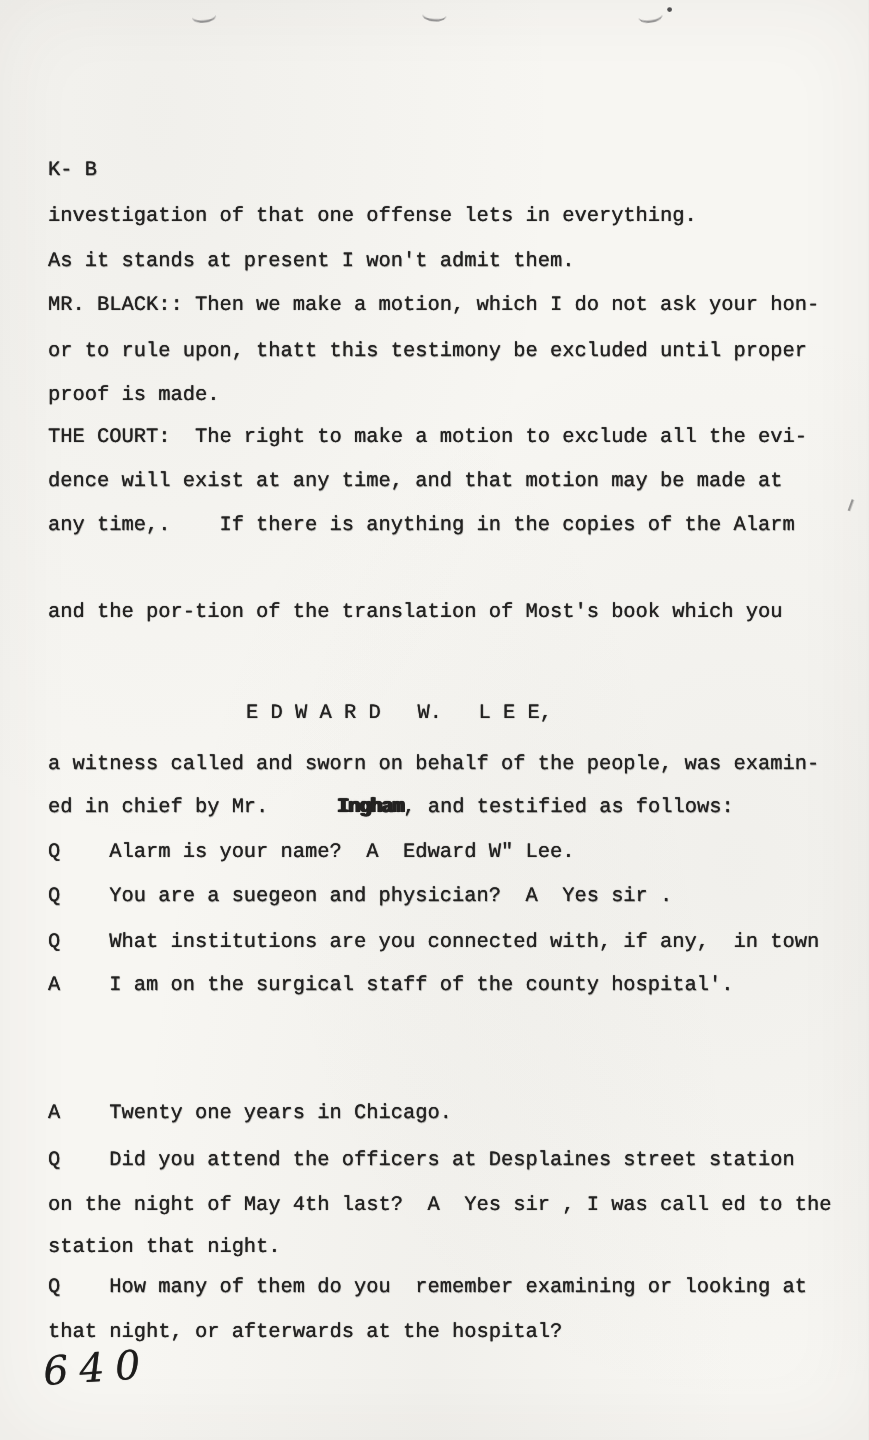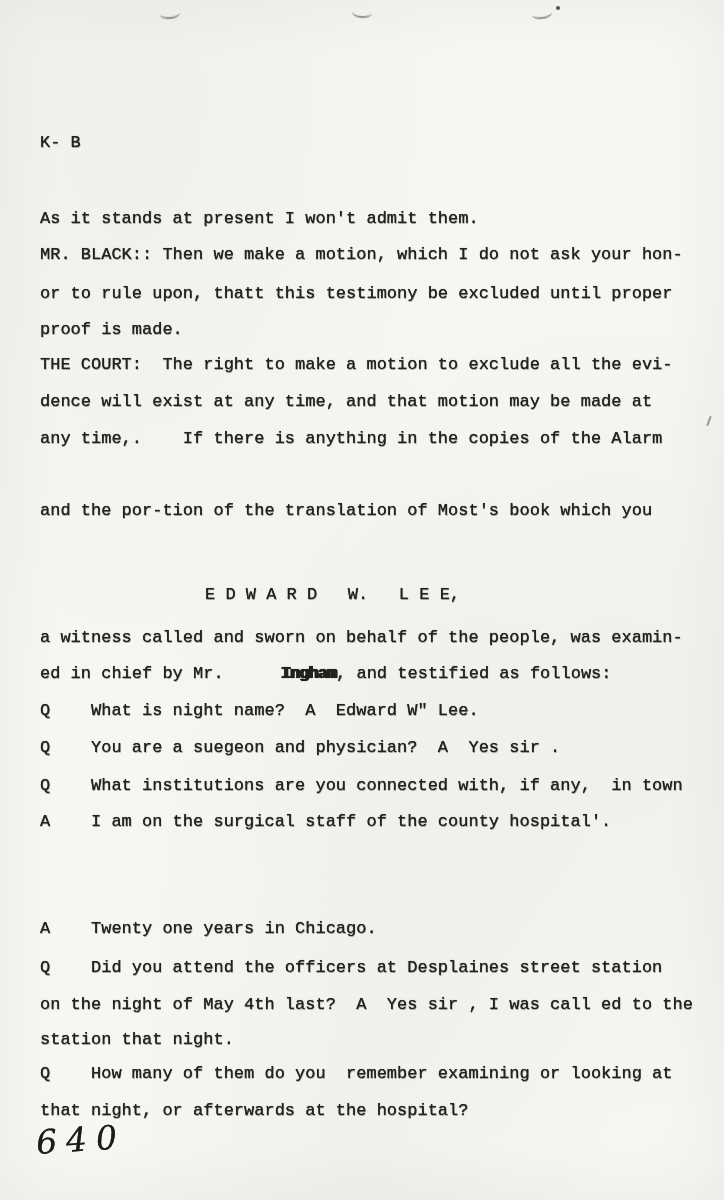--- a/index.html
+++ b/index.html
@@ -87,32 +87,33 @@
 
 <div class="page">
 
   <div class="smudge s1"></div>
   <div class="smudge s2"></div>
   <div class="smudge s3"></div>
   <div class="smudge-dot"></div>
   <div class="edge-tick"></div>
 
   <div class="ln" style="top:133px">K- B</div>
+  <div class="ln" style="top:171px">investigation of that one offense lets in everything.</div>
   <div class="ln" style="top:209px">As it stands at present I won't admit them.</div>
   <div class="ln" style="top:245px">MR. BLACK:: Then we make a motion, which I do not ask your hon-</div>
   <div class="ln" style="top:284px">or to rule upon, thatt this testimony be excluded until proper</div>
   <div class="ln" style="top:320px">proof is made.</div>
   <div class="ln" style="top:355px">THE COURT:  The right to make a motion to exclude all the evi-</div>
   <div class="ln" style="top:392px">dence will exist at any time, and that motion may be made at</div>
   <div class="ln" style="top:429px">any time,.    If there is anything in the copies of the Alarm</div>
   <div class="ln" style="top:501px">and the por-tion of the translation of Most's book which you</div>
   <div class="ln heading" style="top:585px">E D W A R D   W.   L E E,</div>
   <div class="ln" style="top:628px">a witness called and sworn on behalf of the people, was examin-</div>
   <div class="ln" style="top:664px"><span>ed in chief by Mr. </span><span class="overstruck">Ingham</span><span>, and testified as follows:</span></div>
-  <div class="ln" style="top:701px">Q    What is night name?  A  Edward W" Lee.</div>
+  <div class="ln" style="top:701px">Q    Alarm is your name?  A  Edward W" Lee.</div>
   <div class="ln" style="top:738px">Q    You are a suegeon and physician?  A  Yes sir .</div>
   <div class="ln" style="top:776px">Q    What institutions are you connected with, if any,  in town</div>
   <div class="ln" style="top:812px">A    I am on the surgical staff of the county hospital'.</div>
   <div class="ln" style="top:919px">A    Twenty one years in Chicago.</div>
   <div class="ln" style="top:958px">Q    Did you attend the officers at Desplaines street station</div>
   <div class="ln" style="top:995px">on the night of May 4th last?  A  Yes sir , I was call ed to the</div>
   <div class="ln" style="top:1030px">station that night.</div>
   <div class="ln" style="top:1064px">Q    How many of them do you  remember examining or looking at</div>
   <div class="ln" style="top:1101px">that night, or afterwards at the hospital?</div>
 

